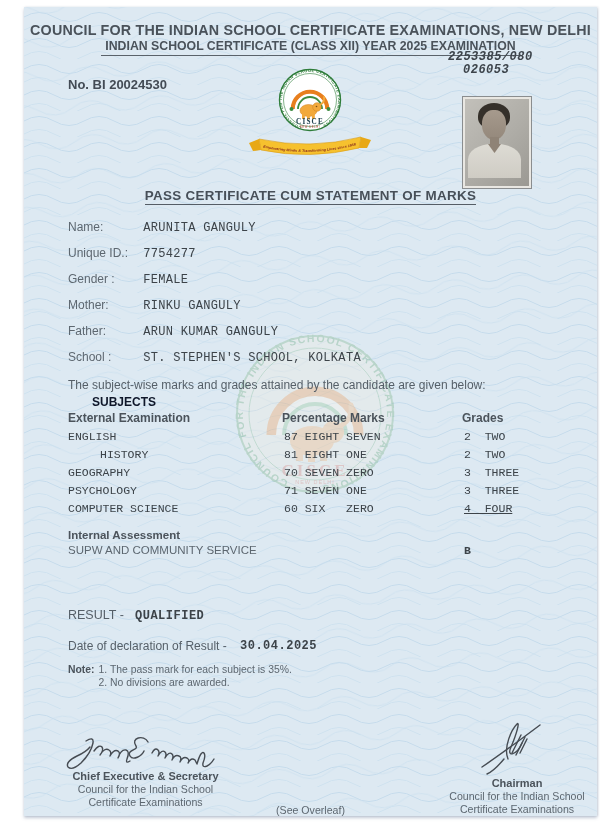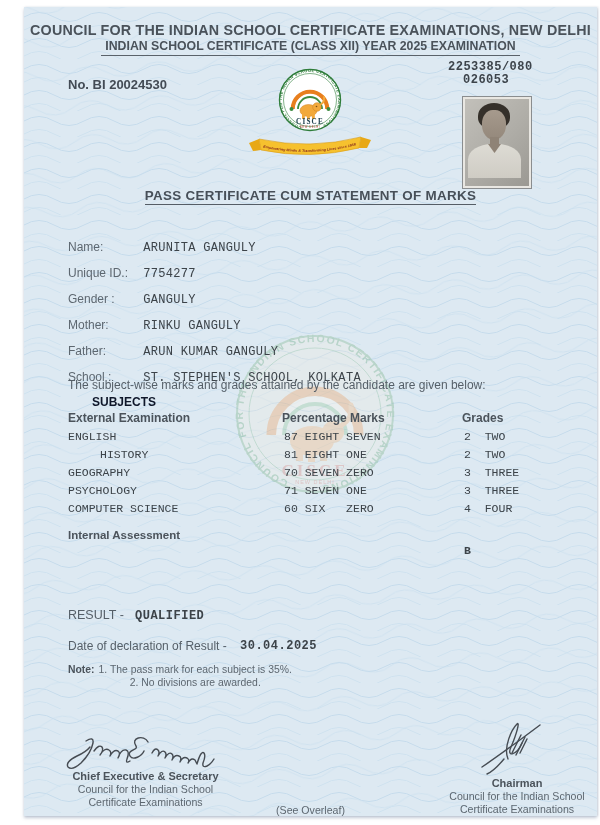--- a/index.html
+++ b/index.html
@@ -12,41 +12,41 @@
     background:#dde9f2;box-shadow:0 2px 3px rgba(90,110,140,.35), 1px 0 2px rgba(90,110,140,.2);
     overflow:hidden;
   }
   .waves{position:absolute;left:0;top:0;width:100%;height:100%;pointer-events:none;}
   .abs{position:absolute;}
   .center{left:0;width:100%;text-align:center;}
   .hdr1{top:15px;font-size:14.3px;font-weight:bold;color:#4a525a;letter-spacing:.2px;}
   .hdr2{top:32px;font-size:12.3px;font-weight:bold;color:#4a525a;}
   .hdr2 span{display:inline-block;border-bottom:1.5px solid #5a626a;padding:0 4px 2px 4px;}
   .certno{left:44px;top:70px;font-size:13px;font-weight:bold;color:#434b55;}
-  .serial{left:424px;top:54px;font-family:"Liberation Mono", monospace;font-weight:bold;
-          font-size:12px;color:#3d444b;letter-spacing:.5px;line-height:13px;}
+  .serial{left:424px;top:44px;font-family:"Liberation Mono", monospace;font-weight:bold;
+          font-size:12px;color:#3d444b;letter-spacing:.5px;line-height:13px;font-style:italic;}
   .serial .l2{padding-left:15px;}
   .title{top:181px;font-size:13.4px;font-weight:bold;color:#474f58;letter-spacing:.3px;}
   .title span{display:inline-block;border-bottom:1.6px solid #555d66;padding-bottom:1px;text-align:center;}
-  .field{left:44px;height:26px;font-size:12px;margin-top:20px;}
+  .field{left:44px;height:26px;font-size:12px;}
   .field .lbl{display:inline-block;width:72px;color:#5d6770;}
   .mono{font-family:"Liberation Mono", monospace;color:#3c4349;white-space:pre;}
   .fval{font-size:12px;letter-spacing:.3px;}
   .intro{left:44px;top:371px;font-size:12px;color:#555f68;}
   .subjh{left:44px;top:388px;font-size:12px;font-weight:bold;color:#0f172a;margin-left:24px;}
   .th{font-size:12px;font-weight:bold;color:#4b535b;}
   .trow{font-size:11.5px;}
   .ia-h{left:44px;top:522px;font-size:11.5px;font-weight:bold;color:#4b535b;}
   .ia-s{left:44px;top:537px;font-size:11.5px;color:#5d6770;}
   .ia-g{left:440px;top:537px;font-size:11.5px;font-weight:bold;}
   .result-lbl{left:44px;top:601px;font-size:12.5px;color:#555f68;}
   .result-val{left:111px;top:602px;font-size:12px;font-weight:bold;letter-spacing:.5px;}
   .decl-lbl{left:44px;top:632px;font-size:12px;color:#555f68;}
   .decl-val{left:216px;top:632px;font-size:12px;font-weight:bold;letter-spacing:.5px;}
-  .note{left:44px;top:656px;font-size:10.4px;color:#5d6770;line-height:13px;text-align:center;}
+  .note{left:44px;top:656px;font-size:10.4px;color:#5d6770;line-height:13px;}
   .note b{color:#4b535b;}
   .note .items{display:inline-block;vertical-align:top;padding-left:4px;}
   .sigblock{text-align:center;color:#5d6770;}
   .sigblock .t{font-size:11px;font-weight:bold;color:#4b535b;line-height:13px;}
   .sigblock .o{font-size:10.6px;line-height:13px;}
   .footer{top:797px;font-size:10.6px;color:#5d6770;}
   .photo{left:438px;top:89px;width:64px;height:87px;border:1px solid #8a8d8f;background:#e9e7e2;padding:2px;}
   .photo .inner{position:relative;width:100%;height:100%;background:linear-gradient(135deg,#c2c0ba 0%,#aeaca6 55%,#9b9993 100%);overflow:hidden;}
   .photo .hair{position:absolute;left:13px;top:4px;width:32px;height:26px;background:#35302a;border-radius:50% 50% 42% 42%;}
   .photo .face{position:absolute;left:17px;top:11px;width:24px;height:30px;background:linear-gradient(#a69a8d,#94887b);border-radius:46% 46% 52% 52%;}
@@ -158,21 +158,21 @@
   <div class="abs field" style="top:213px;">
     <span class="lbl">Name:</span>
     <span class="mono fval">ARUNITA GANGULY</span>
   </div>
   <div class="abs field" style="top:239px;">
     <span class="lbl">Unique ID.:</span>
     <span class="mono fval">7754277</span>
   </div>
   <div class="abs field" style="top:265px;">
     <span class="lbl">Gender :</span>
-    <span class="mono fval">GANGULY</span>
+    <span class="mono fval">FEMALE</span>
   </div>
   <div class="abs field" style="top:291px;">
     <span class="lbl">Mother:</span>
     <span class="mono fval">RINKU GANGULY</span>
   </div>
   <div class="abs field" style="top:317px;">
     <span class="lbl">Father:</span>
     <span class="mono fval">ARUN KUMAR GANGULY</span>
   </div>
   <div class="abs field" style="top:343px;">
@@ -198,23 +198,24 @@
   <div class="abs trow mono" style="left:44px;top:459px;">GEOGRAPHY</div>
   <div class="abs trow mono" style="left:260px;top:459px;">70 SEVEN ZERO</div>
   <div class="abs trow mono" style="left:440px;top:459px;">3  THREE</div>
 
   <div class="abs trow mono" style="left:44px;top:477px;">PSYCHOLOGY</div>
   <div class="abs trow mono" style="left:260px;top:477px;">71 SEVEN ONE</div>
   <div class="abs trow mono" style="left:440px;top:477px;">3  THREE</div>
 
   <div class="abs trow mono" style="left:44px;top:495px;">COMPUTER SCIENCE</div>
   <div class="abs trow mono" style="left:260px;top:495px;">60 SIX   ZERO</div>
-  <div class="abs trow mono" style="left:440px;top:495px;">4  FOUR</div>
+  <div class="abs trow mono" style="left:440px;top:495px;text-decoration:underline;">4  FOUR</div>
 
   <div class="abs ia-h">Internal Assessment</div>
+  <div class="abs ia-s">SUPW AND COMMUNITY SERVICE</div>
   <div class="abs ia-g mono">B</div>
 
   <div class="abs result-lbl">RESULT -</div>
   <div class="abs result-val mono">QUALIFIED</div>
   <div class="abs decl-lbl">Date of declaration of Result -</div>
   <div class="abs decl-val mono">30.04.2025</div>
 
   <div class="abs note">
     <b>Note:</b><span class="items"><span>1. The pass mark for each subject is 35%.</span><br>
     <span>2. No divisions are awarded.</span></span>

